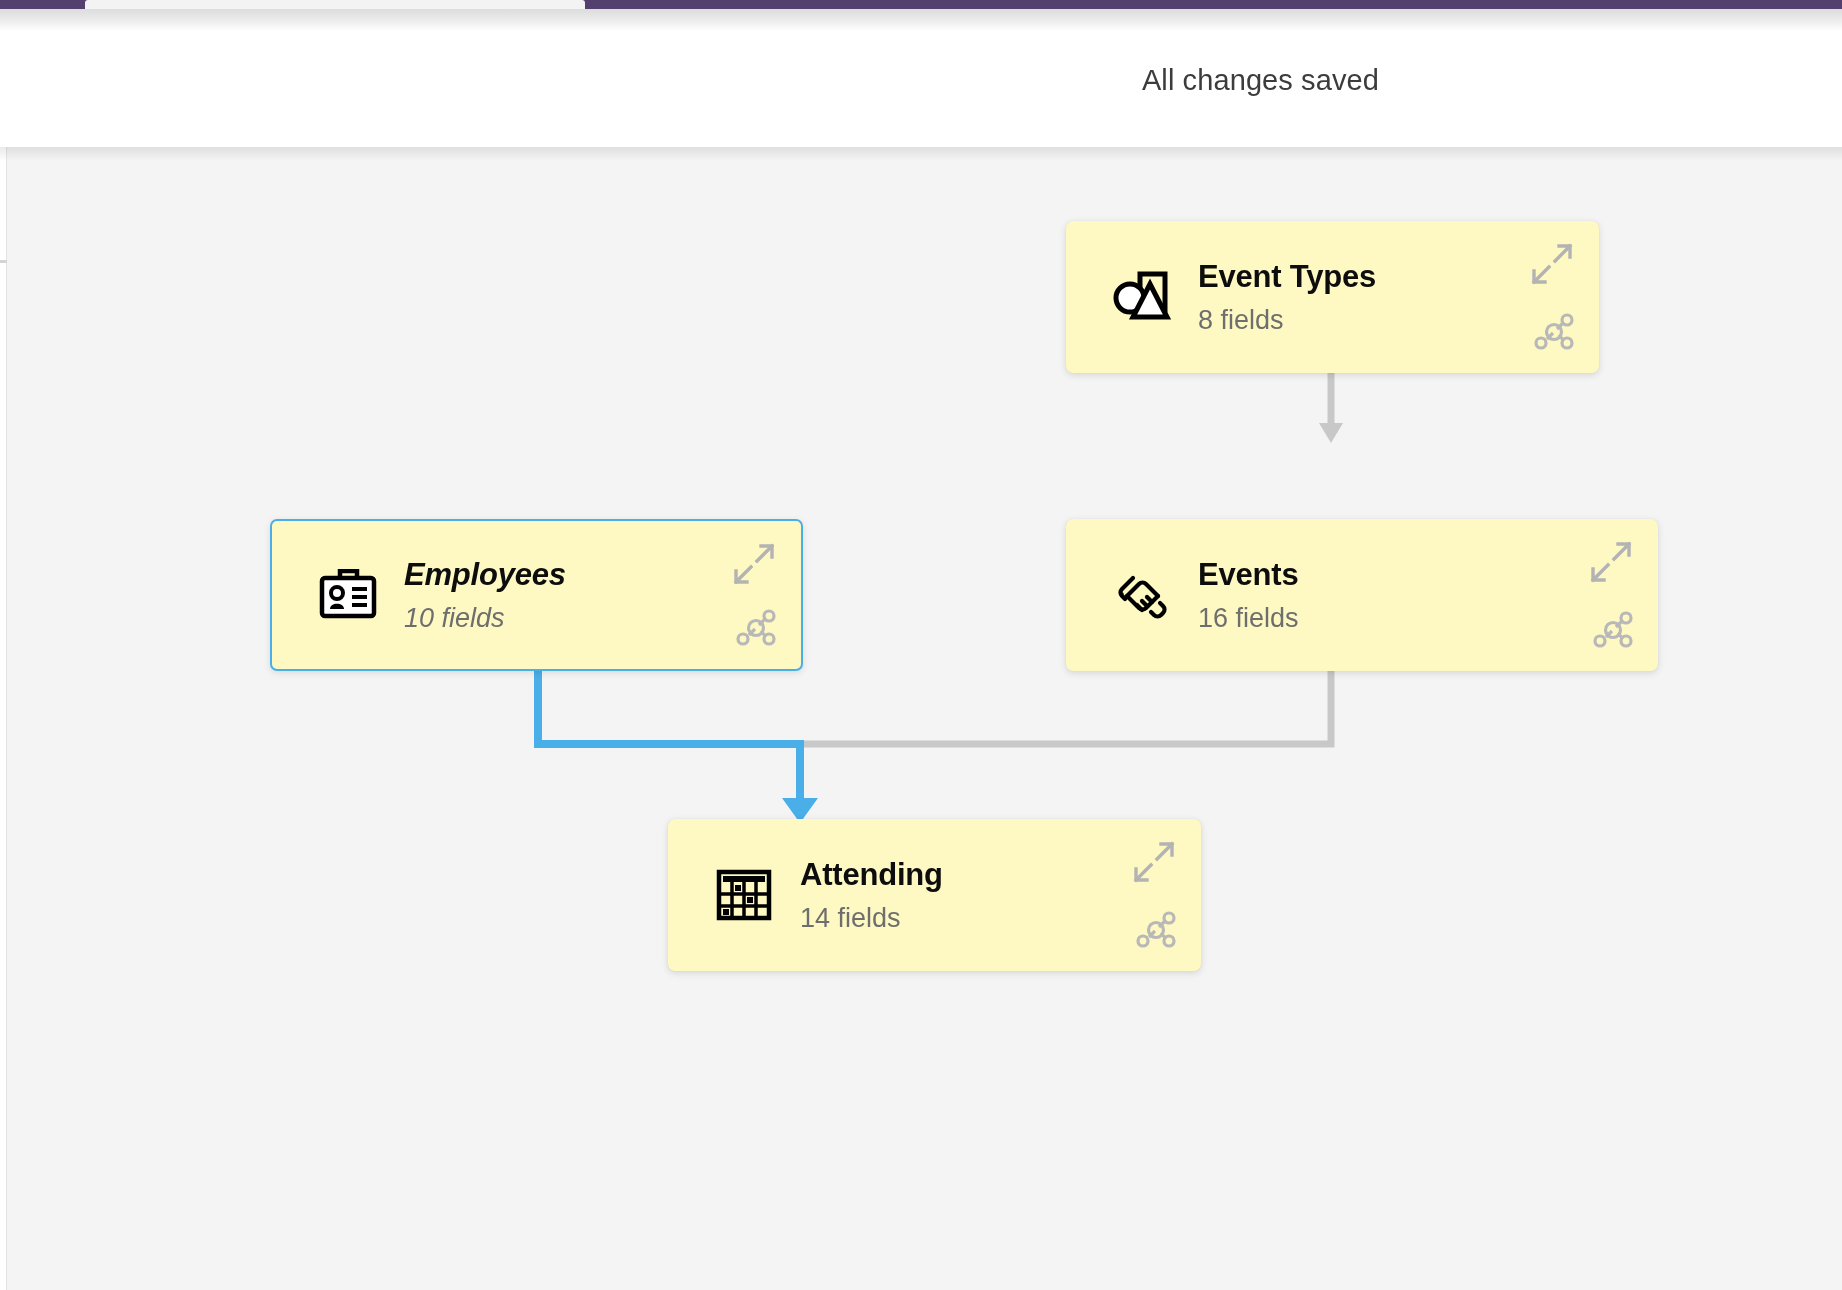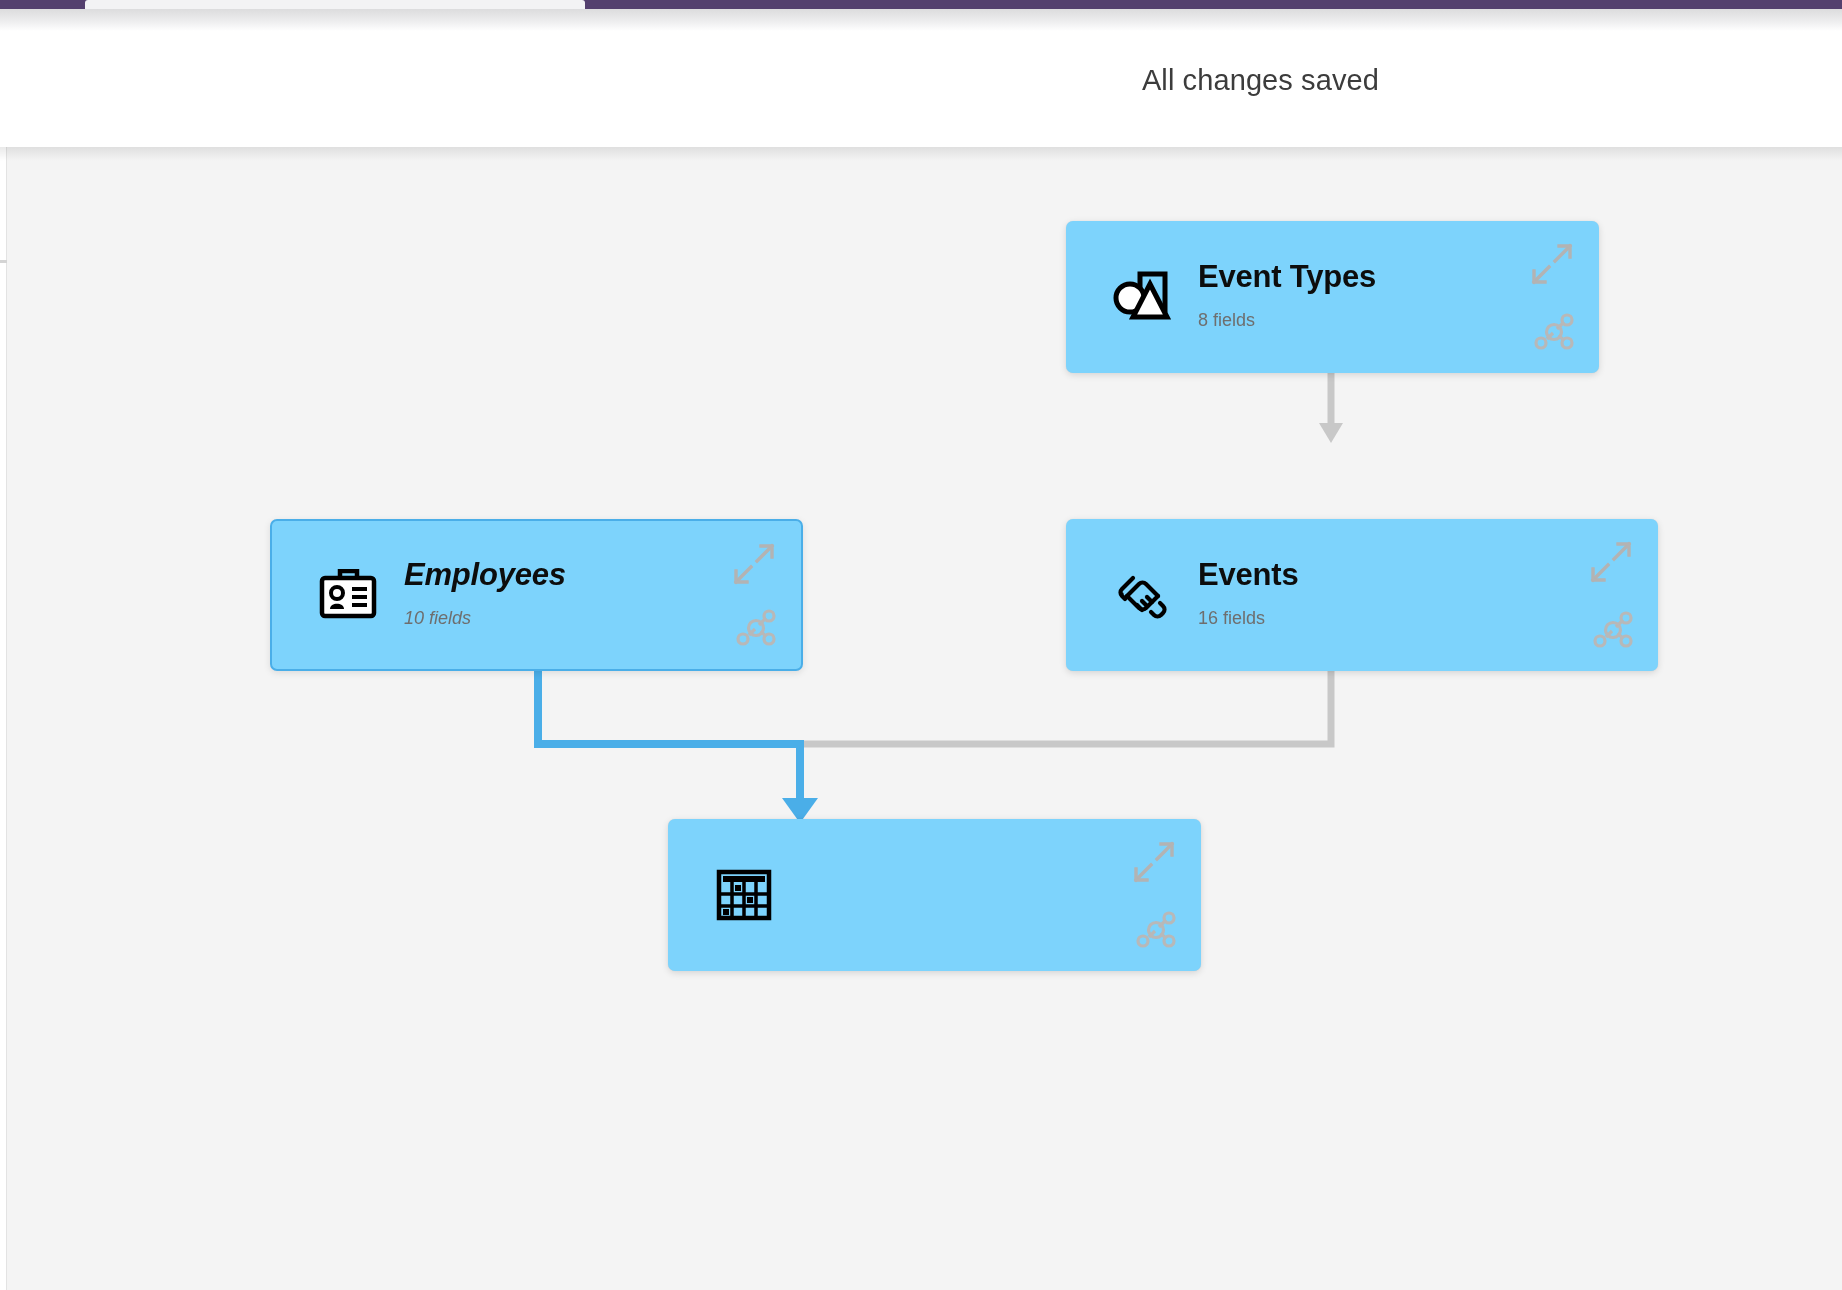--- a/index.html
+++ b/index.html
@@ -113,21 +113,21 @@
     top: 0; left: 0;
     width: 1842px;
     height: 1143px;
     z-index: 4;
     overflow: visible;
   }
 
   
   .card {
     position: absolute;
-    background: #7dd3fc;
+    background: #fef9c3;
     border-radius: 7px;
     box-shadow: 0 2px 7px rgba(0,0,0,0.13), 0 0 1px rgba(0,0,0,0.10);
     z-index: 10;
   }
   .card.selected {
     border: 2px solid #4aaee8;
     box-shadow: 0 2px 7px rgba(0,0,0,0.10);
     font-style: italic;
   }
 
@@ -153,21 +153,21 @@
   .card-title {
     font-size: 31px;
     line-height: 38px;
     font-weight: bold;
     color: #0d0d0d;
     letter-spacing: -0.2px;
     white-space: nowrap;
   }
   .card-subtitle {
     margin-top: 8px;
-    font-size: 18px;
+    font-size: 27px;
     line-height: 32px;
     color: #6e6e6e;
     white-space: nowrap;
   }
 
   .expand-btn {
     position: absolute;
     right: 24px;
     top: 20px;
     width: 46px;
@@ -358,20 +358,24 @@
       <svg width="56" height="52" viewBox="0 0 56 52">
         <rect x="3" y="3" width="50" height="46" fill="none" stroke="#000" stroke-width="4.5"></rect>
         <rect x="7" y="7" width="42" height="6" fill="#000"></rect>
         <path d="M16,13 L16,49 M28,13 L28,49 M40,13 L40,49" stroke="#000" stroke-width="3.5"></path>
         <path d="M3,25 L53,25 M3,37 L53,37" stroke="#000" stroke-width="3.5"></path>
         <rect x="19" y="16" width="6" height="6" fill="#000"></rect>
         <rect x="31" y="28" width="6" height="6" fill="#000"></rect>
         <rect x="7" y="40" width="6" height="6" fill="#000"></rect>
       </svg>
     </div>
+    <div class="card-text">
+      <div class="card-title">Attending</div>
+      <div class="card-subtitle">14 fields</div>
+    </div>
     <div class="expand-btn">
       <svg width="46" height="46" viewBox="0 0 46 46">
         <g stroke="#b3b3b3" stroke-width="3.4" fill="none" stroke-linecap="square">
           <path d="M41,5 L26,20"></path>
           <path d="M30,5 L41,5 L41,16"></path>
           <path d="M5,41 L20,26"></path>
           <path d="M16,41 L5,41 L5,30"></path>
         </g>
       </svg>
     </div>

